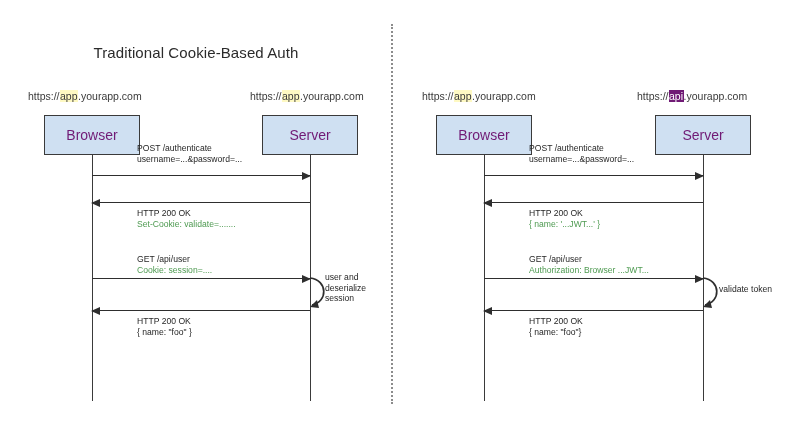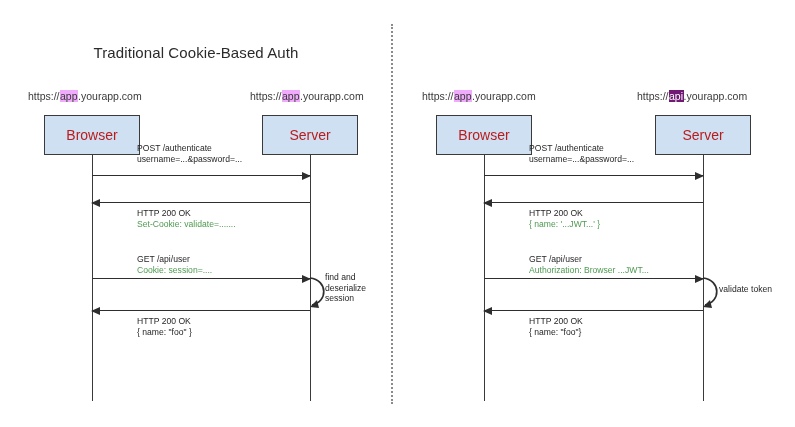--- a/index.html
+++ b/index.html
@@ -38,34 +38,34 @@
   }
 
   
   .url{
     position:absolute;
     top:90px;
     font-size:10.5px;
     color:#3a3a3a;
     white-space:nowrap;
   }
-  .url .hl-blue{background:#f0abfc;padding:0 0.5px;}
+  .url .hl-blue{background:#fef9c3;padding:0 0.5px;}
   .url .hl-green{background:#701a75;color:#ffffff;padding:0 0.5px;}
 
   
   .actor-box{
     position:absolute;
     top:115px;
     width:96px;height:40px;
     background:#cfe0f2;
     border:1.6px solid #3a3a3a;
     box-sizing:border-box;
     display:flex;align-items:center;justify-content:center;
     font-size:14px;
-    color:#b91c1c;
+    color:#701a75;
   }
 
   
   .lifeline{
     position:absolute;
     top:155px;
     width:0;height:246px;
     border-left:1.6px solid #3a3a3a;
   }
 
@@ -157,21 +157,21 @@
       <span class="arrow-head right"></span>
     </div>
 
     <div class="selfloop" style="left:308px;top:272px;">
       <svg width="28" height="40" viewBox="0 0 28 40">
         <path d="M2,6 C20,8 20,30 4,33" fill="none" stroke="#2e2e2e" stroke-width="1.7"></path>
         <polygon points="9,28 2,35 11,36" fill="#2e2e2e"></polygon>
       </svg>
     </div>
     <div class="loop-label" style="left:325px;top:272px;">
-      <div>find and</div>
+      <div>user and</div>
       <div>deserialize</div>
       <div>session</div>
     </div>
 
     <div class="arrow" style="left:92px;top:310px;width:218px;">
       <span class="arrow-head left"></span>
     </div>
     <div class="msg" style="left:137px;top:316px;">
       <div>HTTP 200 OK</div>
       <div>{ name: "foo" }</div>

